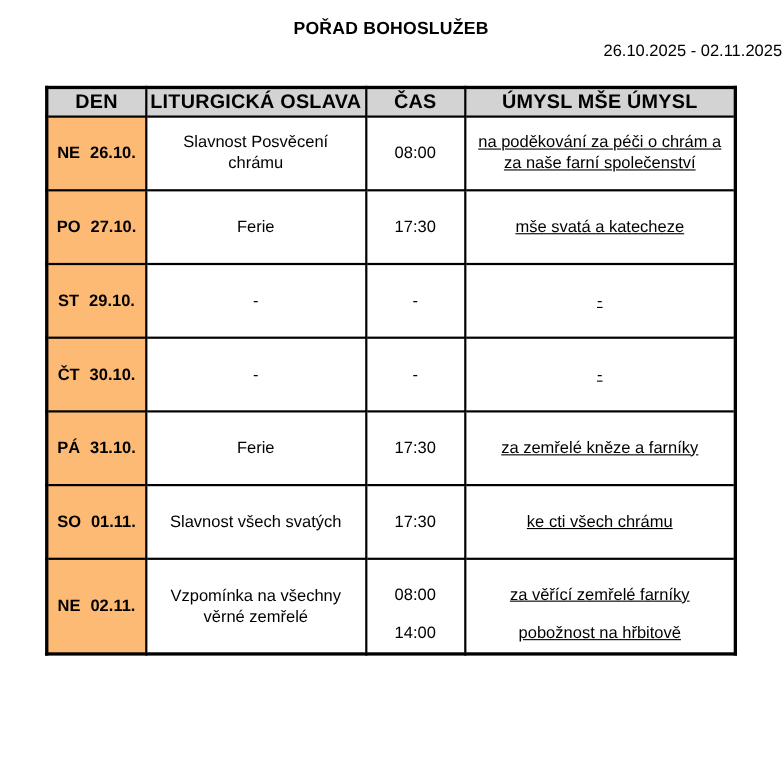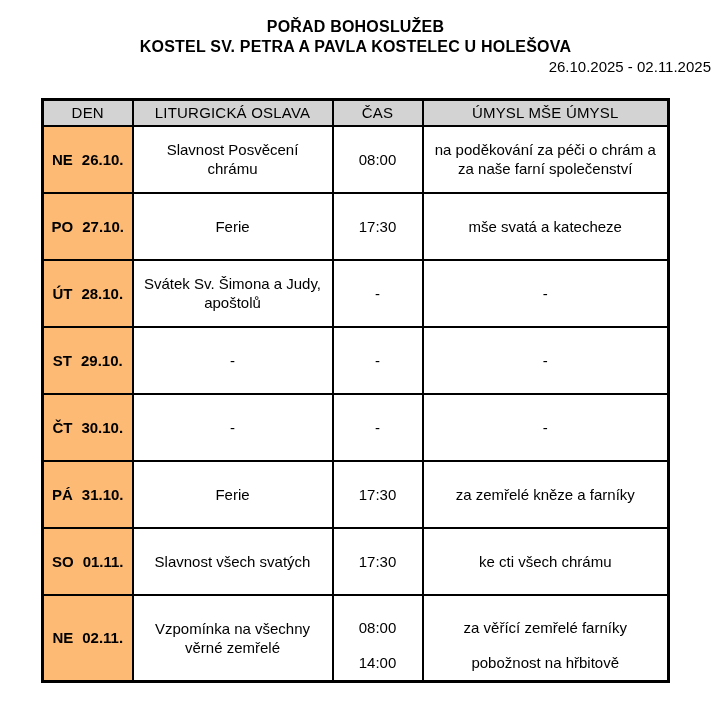--- a/index.html
+++ b/index.html
@@ -52,52 +52,51 @@
     text-align: center;
     vertical-align: middle;
     font-size: 15px;
     line-height: 19px;
   }
   thead tr { height: 26px; }
   tbody tr { height: 67px; }
   tbody tr.tall { height: 86px; }
   th {
     background: #d3d3d3;
-    font-weight: normal;
-    font-size: 15px;
+    font-weight: bold;
+    font-size: 18px;
     letter-spacing: 0.2px;
   }
   td.day-cell {
     background: #fdba74;
     font-weight: bold;
   }
   td.day-cell .day-wrap {
     display: inline-flex;
     gap: 9px;
     white-space: nowrap;
   }
   td.cel-cell { padding: 2px 10px; }
-  td.int-cell { padding: 2px 8px; }
+  td.int-cell { padding: 2px 8px; text-decoration: underline; }
   .stack {
     height: 80px;
     display: flex;
     flex-direction: column;
     justify-content: space-between;
     align-items: center;
     padding: 20px 0 6px 0;
   }
 </style>
 </head>
 <body>
 
 <div class="page">
 
   <div class="doc-header">
     <div class="doc-title">POŘAD BOHOSLUŽEB</div>
-    <div class="doc-subtitle">KOSTEL SV. PETRA A PAVLA KOSTELEC U HOLEŠOVA</div>
     <div class="doc-daterange">26.10.2025 - 02.11.2025</div>
   </div>
 
   <table class="schedule">
     <colgroup>
       <col class="c-den">
         <col class="c-lit">
         <col class="c-cas">
         <col class="c-umysl">
     </colgroup>
@@ -120,29 +119,20 @@
         <td class="int-cell">na poděkování za péči o chrám a za naše farní společenství</td>
       </tr>
       <tr>
         <td class="day-cell"><span class="day-wrap">
               <span>PO</span>
               <span>27.10.</span>
             </span></td>
         <td class="cel-cell">Ferie</td>
         <td class="time-cell">17:30</td>
         <td class="int-cell">mše svatá a katecheze</td>
-      </tr>
-      <tr>
-        <td class="day-cell"><span class="day-wrap">
-              <span>ÚT</span>
-              <span>28.10.</span>
-            </span></td>
-        <td class="cel-cell">Svátek Sv. Šimona a Judy, apoštolů</td>
-        <td class="time-cell">-</td>
-        <td class="int-cell">-</td>
       </tr>
       <tr>
         <td class="day-cell"><span class="day-wrap">
               <span>ST</span>
               <span>29.10.</span>
             </span></td>
         <td class="cel-cell">-</td>
         <td class="time-cell">-</td>
         <td class="int-cell">-</td>
       </tr>

